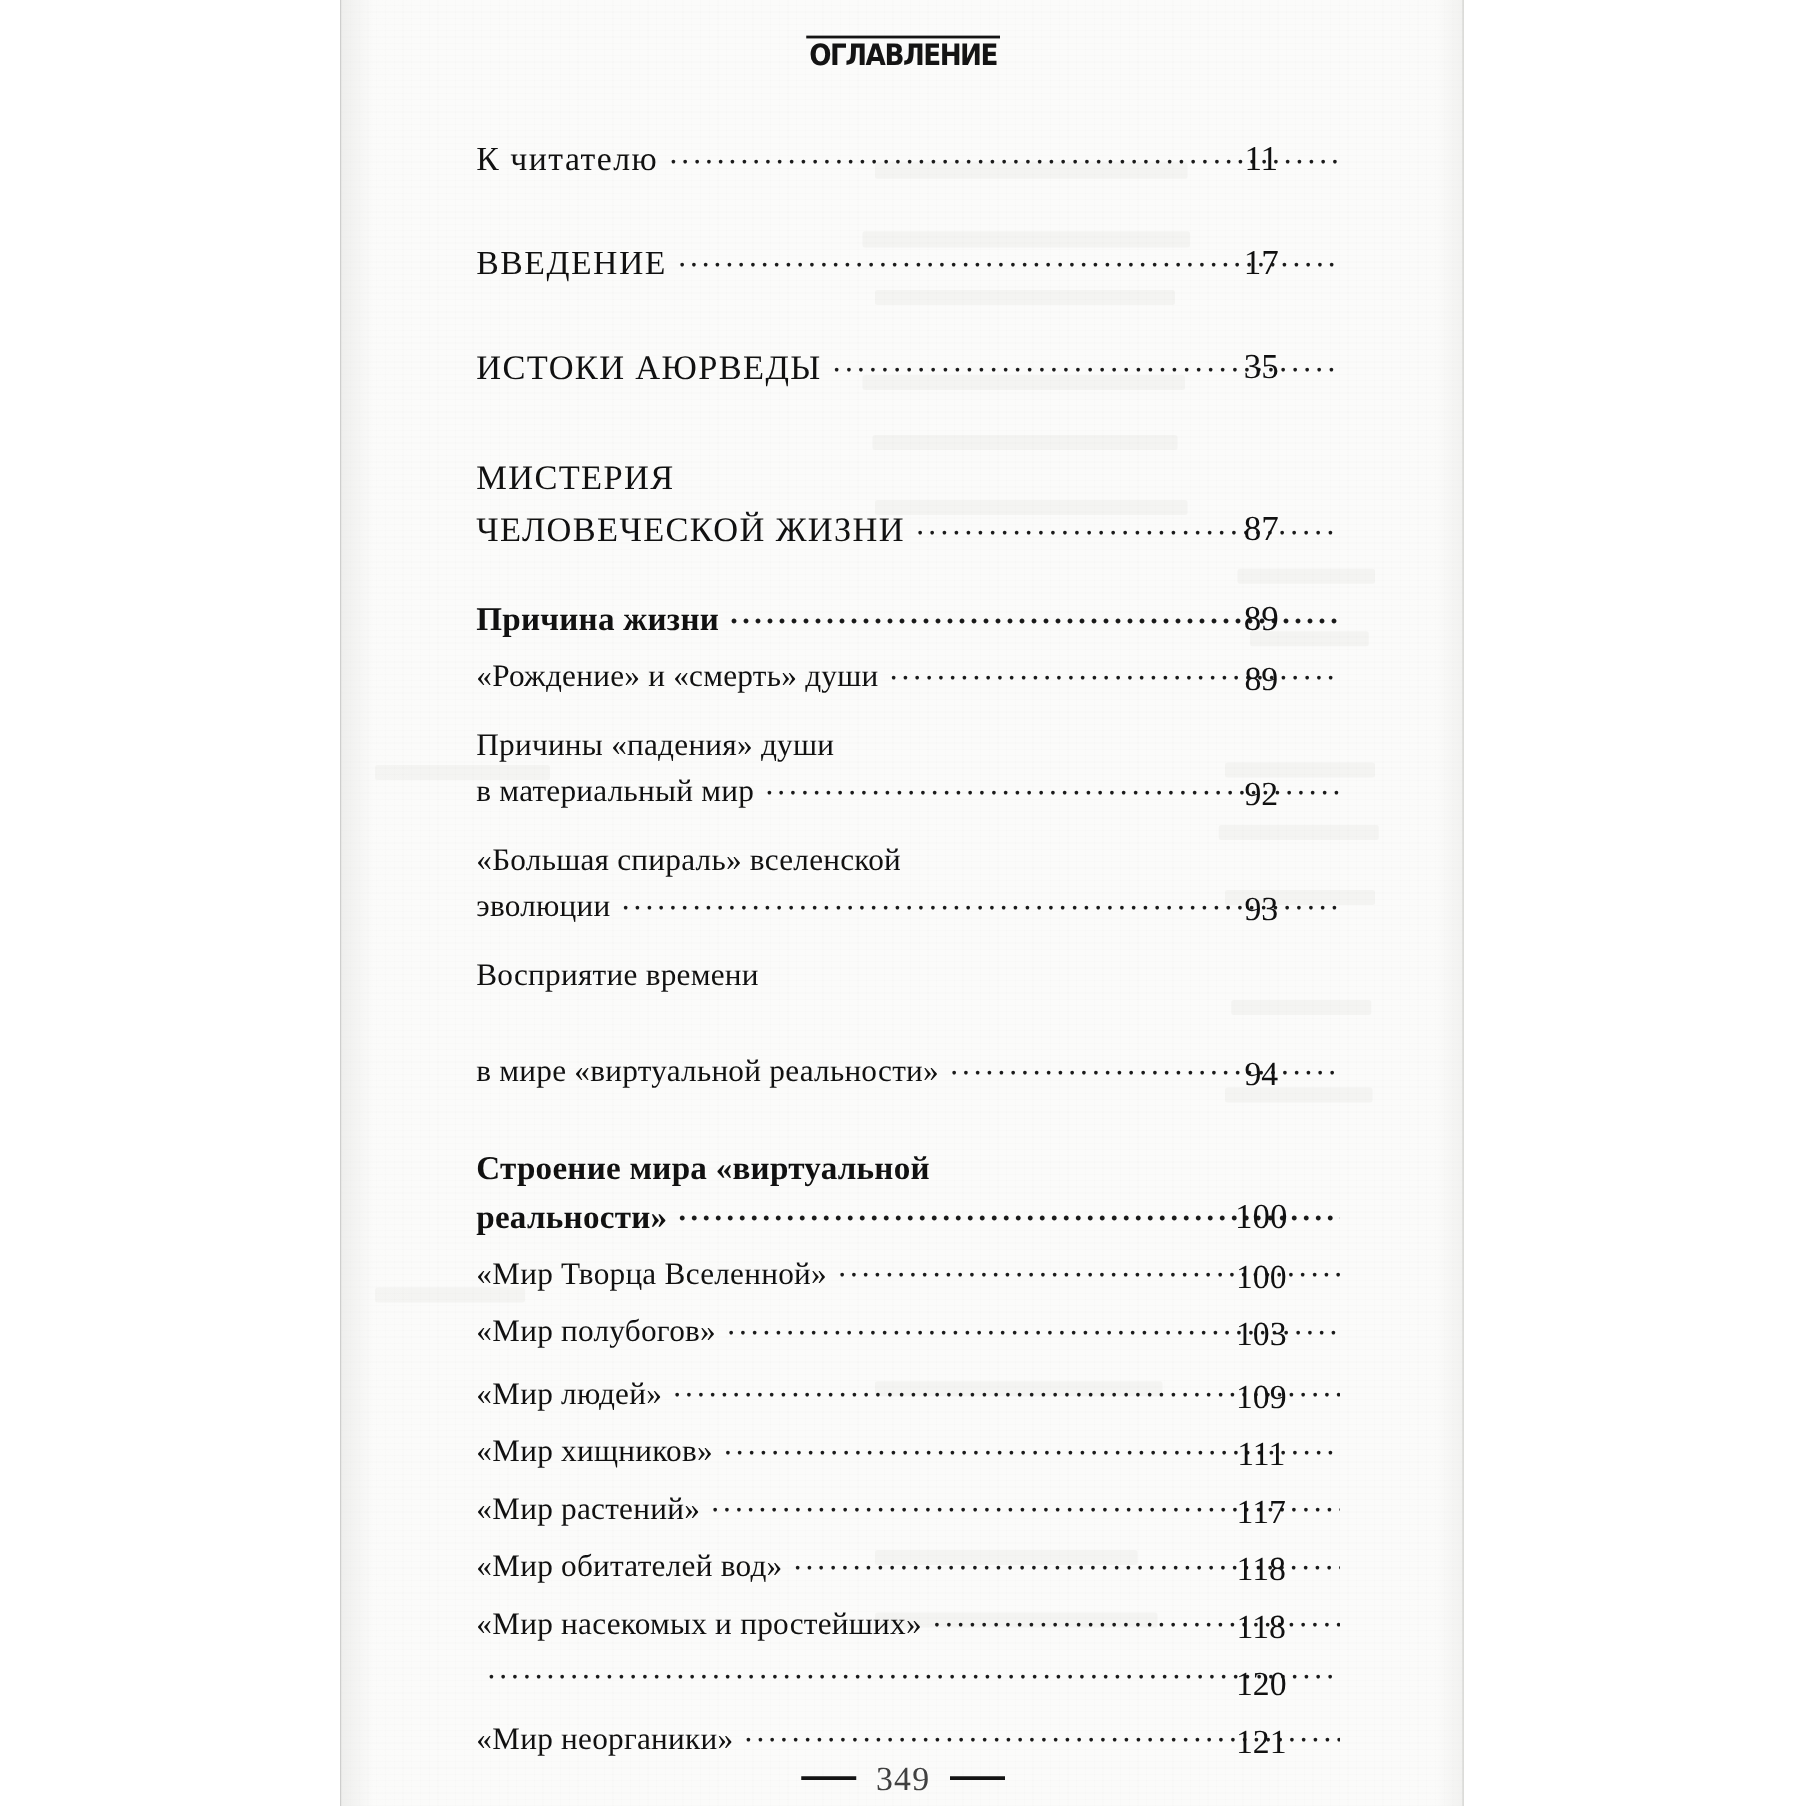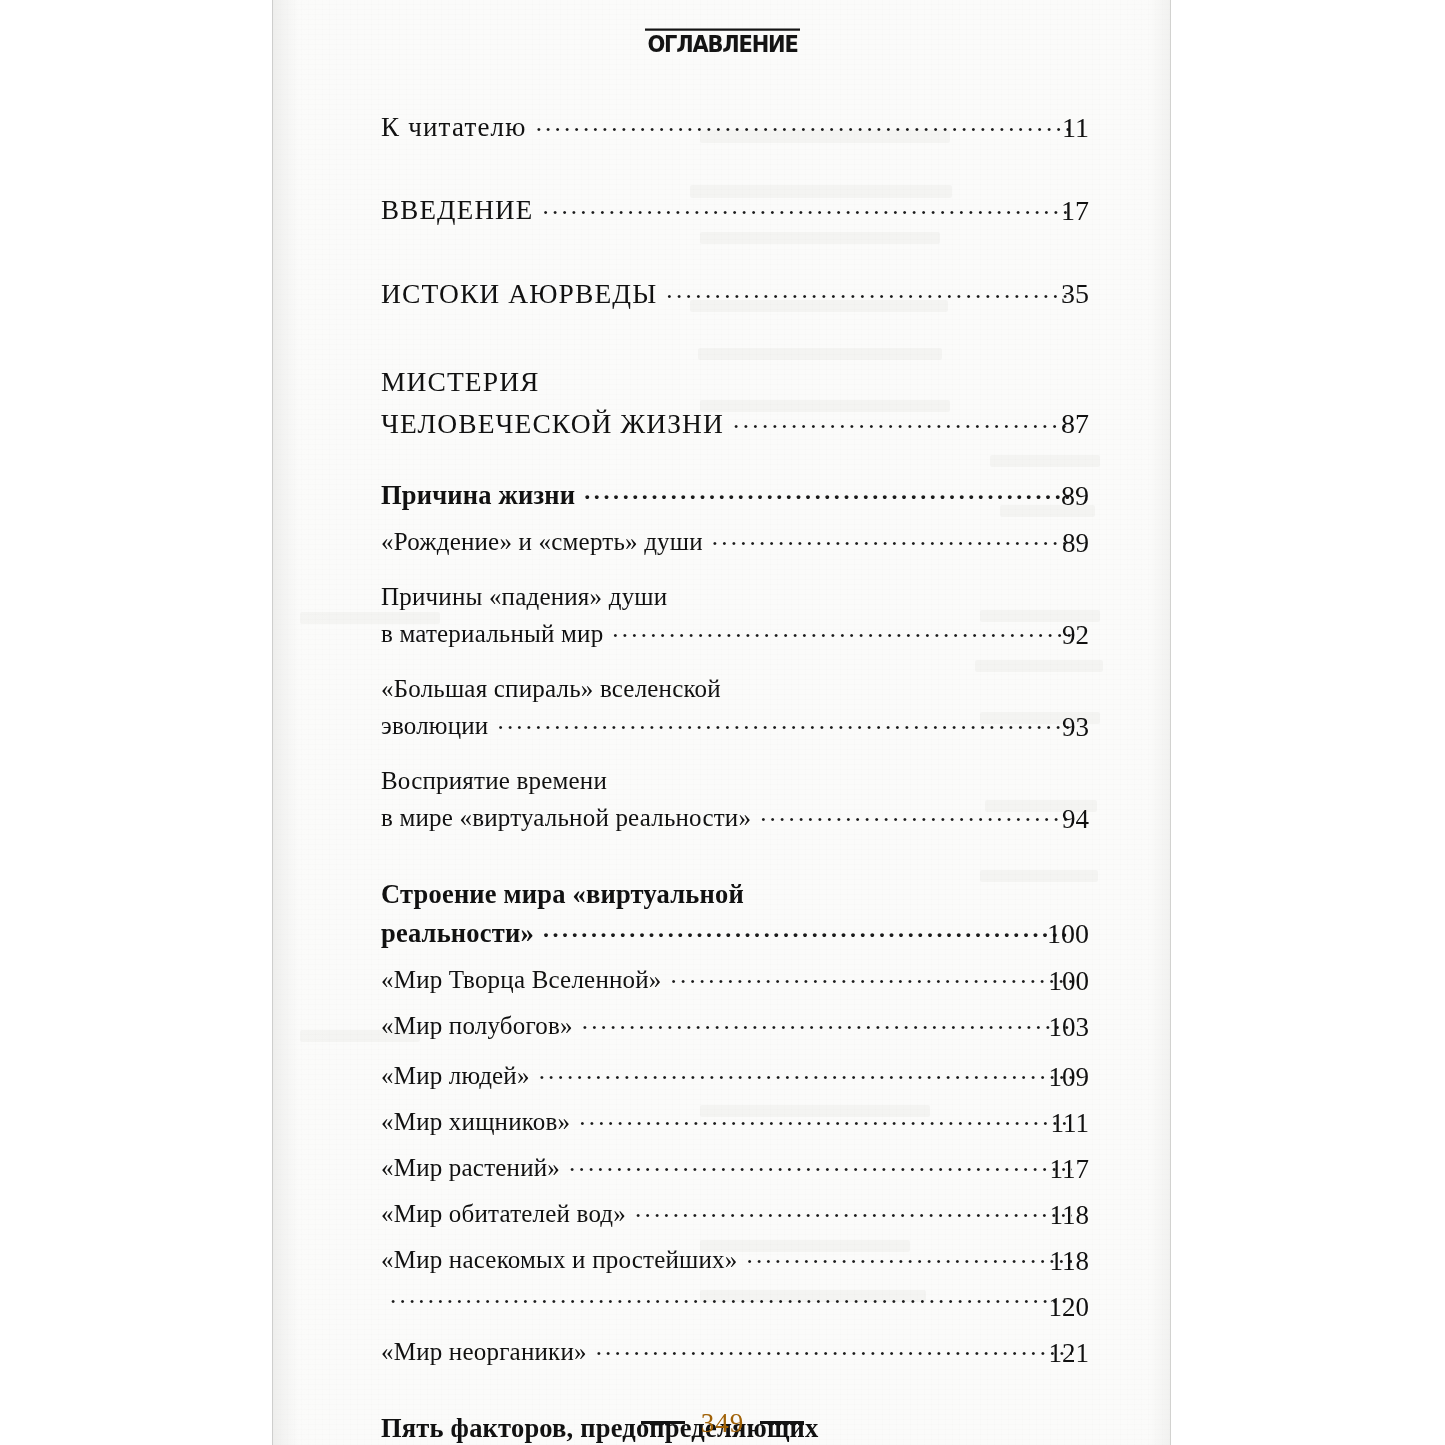--- a/index.html
+++ b/index.html
@@ -127,23 +127,23 @@
     left: 0;
     bottom: 0.04em;
     white-space: nowrap;
     letter-spacing: 3.2px;
     font-size: 25px;
     color: #1a1a1a;
     line-height: 1;
   }
   .num {
     position: absolute;
-    left: 618px;
+    left: 583px;
     width: 90px;
-    text-align: right;
+    text-align: center;
     white-space: pre;
   }
 
   
   .lvl-front .label { font-size: 27px; letter-spacing: 1.2px; }
   .lvl-front { margin-bottom: 28px; }
   .lvl-front .num { font-size: 28px; }
 
   .lvl-part .label { font-size: 27.5px; letter-spacing: 1.1px; font-family: Liberation Serif, serif; }
   .lvl-part .num { font-size: 28px; }
@@ -163,21 +163,21 @@
   }
 
   
   .footer {
     position: absolute;
     left: 0;
     top: 1408px;
     width: 1445px;
     text-align: center;
     font-size: 27px;
-    color: #a16207;
+    color: #404040;
     letter-spacing: 1px;
   }
   .footer .dash {
     display: inline-block;
     width: 44px;
     height: 3px;
     background: #141414;
     vertical-align: middle;
     margin: 0 16px;
     position: relative;
@@ -274,21 +274,21 @@
       <div class="entry lvl-sub" style="margin-top: 0px;">
         <div class="cont-line label" style="line-height: 46px;">«Большая спираль» вселенской</div>
         <div class="row" style="height: 46px;">
           <span class="label">эволюции</span>
           <span class="leader"></span>
           <span class="num">93</span>
         </div>
       </div>
       <div class="entry lvl-sub" style="margin-top: 0px;">
         <div class="cont-line label" style="line-height: 46px;">Восприятие времени</div>
-        <div class="row" style="height: 46px;">
+        <div class="row" style="height: 46px; margin-top: 40px;">
           <span class="label">в мире «виртуальной реальности»</span>
           <span class="leader"></span>
           <span class="num">94</span>
         </div>
       </div>
       <div class="entry lvl-head" style="margin-top: 20px;">
         <div class="cont-line label" style="line-height: 48px;">Строение мира «виртуальной</div>
         <div class="row" style="height: 48px;">
           <span class="label">реальности»</span>
           <span class="leader"></span>

